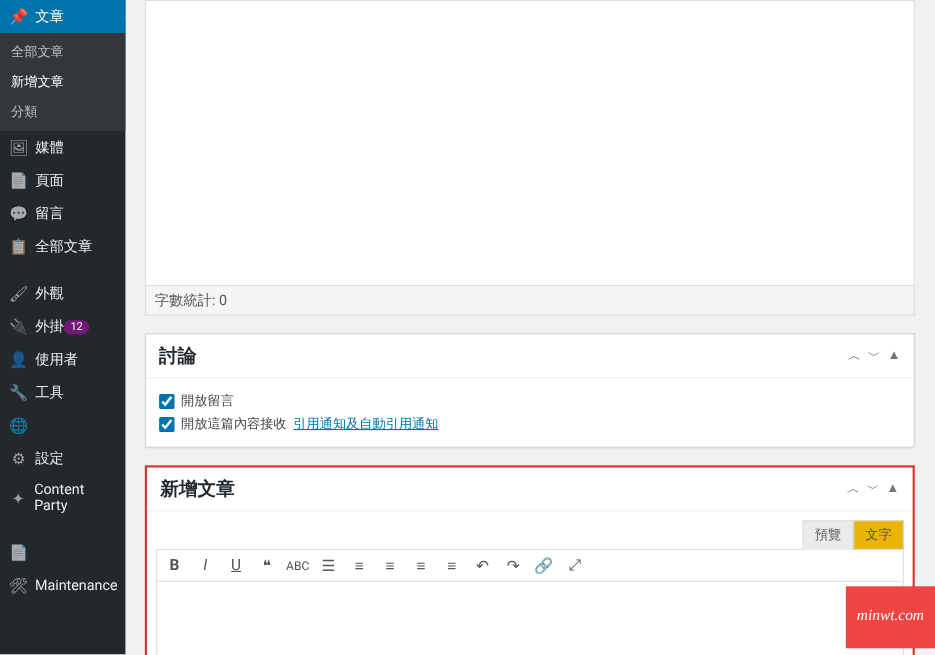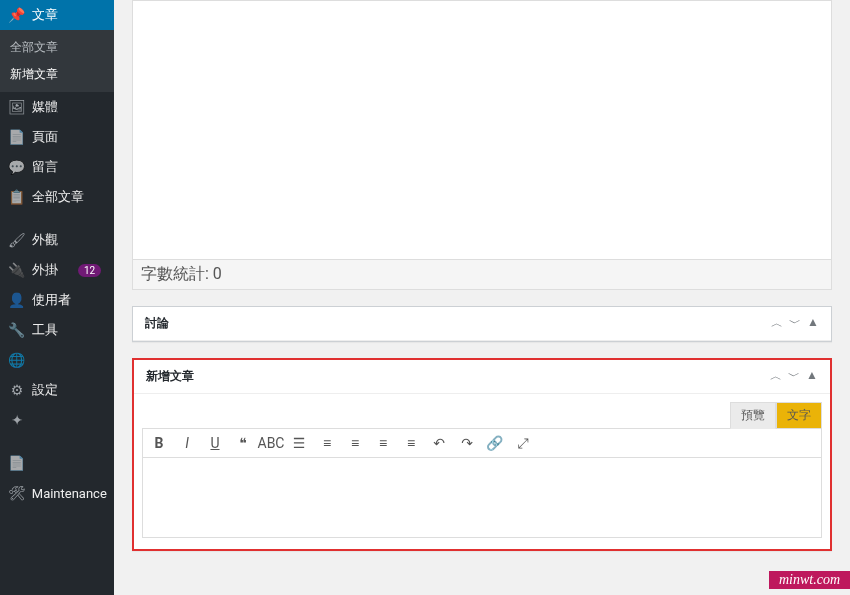--- a/index.html
+++ b/index.html
@@ -10,60 +10,61 @@
 .sidebar { width: 114px; background: #23282d; color: #eee; font-size: 13px; flex-shrink: 0; }
 .sidebar-item { display: flex; align-items: center; padding: 6px 8px; cursor: pointer; color: #eee; position: relative; }
 .sidebar-item.current { background: #0073aa; color: #fff; }
 .sidebar-item.current::after { content: ""; position: absolute; right: -8px; top: 50%; transform: translateY(-50%); border-top: 8px solid transparent; border-bottom: 8px solid transparent; border-right: 8px solid #f1f1f1; }
 .sidebar-item .icon { width: 18px; height: 18px; margin-right: 6px; display: inline-flex; align-items: center; justify-content: center; font-size: 14px; color: rgba(240,245,250,.6); }
 .sidebar-item.current .icon { color: #fff; }
 .submenu { background: #32373c; padding: 4px 0; }
 .submenu-item { padding: 5px 10px; cursor: pointer; color: rgba(240,245,250,.7); font-size: 12px; }
 .submenu-item.current { color: #fff; font-weight: 400; }
 .sidebar-sep { height: 5px; background: transparent; margin: 4px 0; }
-.badge { background: #701a75; color: #fff; border-radius: 9px; padding: 1px 6px; font-size: 10px; margin-left: 20px; }
+.badge { background: #701a75; color: #fff; border-radius: 9px; padding: 1px 6px; font-size: 10px; margin-left: 0; }
 
 
 .main { flex: 1; padding: 0 18px 18px; overflow-y: auto; }
 .editor-area { background: #fff; border: 1px solid #ddd; height: 260px; margin-bottom: 0; }
-.word-count { background: #f5f5f5; border: 1px solid #ddd; border-top: none; padding: 4px 8px; font-size: 16px; color: #555; margin-bottom: 16px; }
+.word-count { background: #f5f5f5; border: 1px solid #ddd; border-top: none; padding: 4px 8px; font-size: 13px; color: #555; margin-bottom: 16px; }
 
 .postbox { background: #fff; border: 1px solid #ccd0d4; box-shadow: 0 1px 1px rgba(0,0,0,.04); margin-bottom: 16px; }
 .postbox.highlight { border: 2px solid #e03030; }
 .postbox-header { display: flex; align-items: center; justify-content: space-between; padding: 8px 12px; border-bottom: 1px solid #eee; }
-.postbox-title { font-size: 12px; font-weight: 600; color: #23282d; }
+.postbox-title { font-size: 17px; font-weight: 600; color: #23282d; }
 .postbox-actions { display: flex; gap: 6px; }
 .postbox-actions .act { cursor: pointer; color: #72777c; font-size: 12px; }
 .postbox-body { padding: 10px 12px; }
 .checkbox-row { display: flex; align-items: center; gap: 6px; color: #444; font-size: 12px; padding: 2px 0; }
 .checkbox-row input[type=checkbox] { width: 14px; height: 14px; accent-color: #0073aa; }
 .link { color: #0073aa; text-decoration: underline; cursor: pointer; }
 
 .excerpt-wrap { padding: 8px; }
 .excerpt-tabs { display: flex; justify-content: flex-end; gap: 0; }
 .excerpt-tab { border: 1px solid #ddd; padding: 4px 10px; font-size: 12px; background: #eab308; cursor: pointer; color: #555; }
 .excerpt-tab.active { background: #ebebeb; border-bottom-color: #ebebeb; text-align: right; }
 .toolbar { border: 1px solid #ddd; border-top: 1px solid #ddd; padding: 4px 6px; display: flex; gap: 8px; align-items: center; background: #fff; margin-top: -1px;}
 .tbtn { width: 20px; height: 20px; display: inline-flex; align-items: center; justify-content: center; cursor: pointer; color: #555; font-size: 14px; }
 .excerpt-text { border: 1px solid #ddd; border-top: none; height: 80px; resize: none; width: 100%; padding: 6px; font-size: 13px; }
 
-.watermark { position: absolute; right: 0; bottom: 6px; background: #be185d; color: #fff; font-style: italic; padding: 1px 10px; font-family: cursive; font-size: 14px; }
+.watermark { position: absolute; right: 0; bottom: 6px; background: #ef4444; color: #fff; font-style: italic; padding: 20px 10px; font-family: cursive; font-size: 14px; }
 </style>
 </head>
 <body>
 
 <div class="layout">
   <div class="sidebar">
     <div class="sidebar-item current">
       <span class="icon">📌</span>
       <span>文章</span>
     </div>
     <div class="submenu">
       <div class="submenu-item">全部文章</div>
       <div class="submenu-item current">新增文章</div>
+      <div class="submenu-item">分類</div>
     </div>
 
     <div class="sidebar-item">
         <span class="icon">🖼</span>
         <span>媒體</span>
       </div>
     <div class="sidebar-item">
         <span class="icon">📄</span>
         <span>頁面</span>
       </div>
@@ -97,20 +98,21 @@
       </div>
     <div class="sidebar-item">
         <span class="icon">🌐</span>
       </div>
     <div class="sidebar-item">
         <span class="icon">⚙</span>
         <span>設定</span>
       </div>
     <div class="sidebar-item">
         <span class="icon">✦</span>
+        <span>Content Party</span>
       </div>
     <div class="sidebar-sep"></div>
     <div class="sidebar-item">
         <span class="icon">📄</span>
       </div>
     <div class="sidebar-item">
         <span class="icon">🛠</span>
         <span>Maintenance</span>
       </div>
 
@@ -125,20 +127,31 @@
 
     <div class="postbox">
       <div class="postbox-header">
         <span class="postbox-title">討論</span>
         <div class="postbox-actions">
           <span class="act">︿</span>
           <span class="act">﹀</span>
           <span class="act">▲</span>
         </div>
       </div>
+      <div class="postbox-body">
+        <label class="checkbox-row">
+          <input type="checkbox" checked="" style="">
+          <span>開放留言</span>
+        </label>
+        <label class="checkbox-row">
+          <input type="checkbox" checked="" style="">
+          <span>開放這篇內容接收</span>
+          <span class="link">引用通知及自動引用通知</span>
+        </label>
+      </div>
     </div>
 
     <div class="postbox highlight">
       <div class="postbox-header">
         <span class="postbox-title">新增文章</span>
         <div class="postbox-actions">
           <span class="act">︿</span>
           <span class="act">﹀</span>
           <span class="act">▲</span>
         </div>
@@ -152,21 +165,21 @@
           <span class="tbtn">
               <b>B</b>
             </span>
           <span class="tbtn">
               <i>I</i>
             </span>
           <span class="tbtn">
               <u>U</u>
             </span>
           <span class="tbtn">❝</span>
-          <span class="tbtn" style="font-size:14px">ABC</span>
+          <span class="tbtn" style="font-size:11px">ABC</span>
           <span class="tbtn">☰</span>
           <span class="tbtn">≡</span>
           <span class="tbtn">≡</span>
           <span class="tbtn">≡</span>
           <span class="tbtn">≡</span>
           <span class="tbtn">↶</span>
           <span class="tbtn">↷</span>
           <span class="tbtn">🔗</span>
           <span class="tbtn">⤢</span>
         </div>

